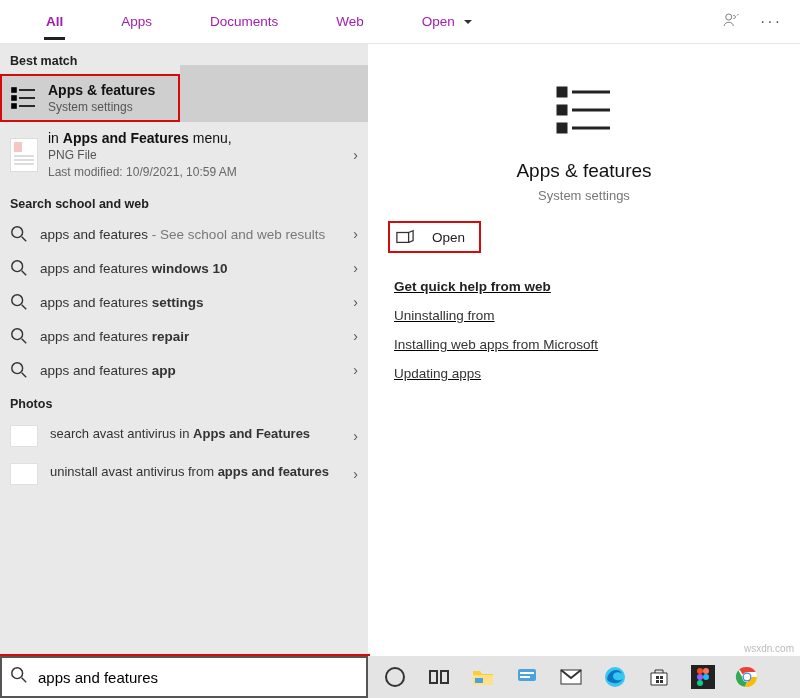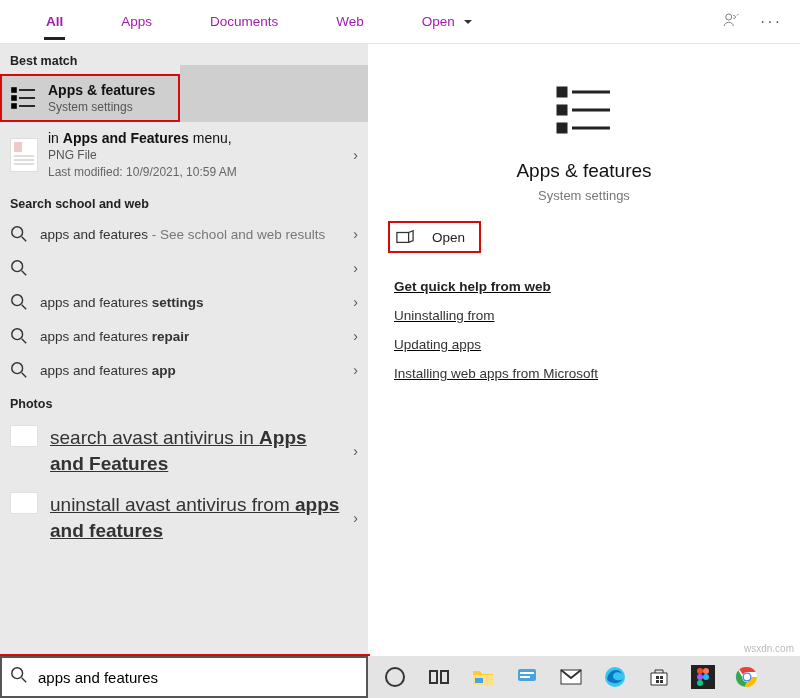--- a/index.html
+++ b/index.html
@@ -43,21 +43,21 @@
   .web-item .chev { margin-left:auto; color:#555; font-size:14px; }
   .mag { width:18px; height:18px; flex-shrink:0; }
   .mag svg { width:18px; height:18px; stroke:#333; fill:none; stroke-width:1.6; }
   .web-q { font-size:13.5px; color:#333; }
   .web-q .ctx { color:#777; }
   .web-q b { font-weight:600; }
 
   .photo-item { display:flex; align-items:flex-start; padding:8px 10px; gap:12px; }
   .photo-item .chev { margin-left:auto; color:#555; font-size:14px; align-self:center; }
   .photo-thumb { width:28px; height:22px; background:#fff; border:1px solid #e0e0e0; flex-shrink:0; }
-  .photo-txt { font-size:19px; color:#333; line-height:1.35;text-decoration:underline; }
+  .photo-txt { font-size:13px; color:#333; line-height:1.35; }
   .photo-txt b { font-weight:600; }
 
   .right { flex:1; background:#fff; padding:0 0 0 0; }
   .preview { text-align:center; padding:34px 0 12px; }
   .preview-icon svg { width:64px; height:64px; }
   .preview-title { font-size:19px; color:#111; margin-top:14px; }
   .preview-sub { font-size:13px; color:#777; margin-top:6px; }
 
   .open-row { display:flex; padding:8px 22px; }
   .open-btn { display:flex; align-items:center; gap:10px; padding:6px 14px 6px 6px; outline:2px solid #d40b0b; }
@@ -163,20 +163,21 @@
       <div class="web-q">
         <span>apps and features</span><span class="ctx"> - See school and web results</span>
       </div>
       <span class="chev">›</span>
     </div>
     <div class="web-item">
       <span class="mag"><svg viewBox="0 0 20 20">
             <circle cx="8" cy="8" r="6"></circle>
             <line x1="13" y1="13" x2="18" y2="18"></line>
           </svg></span>
+      <div class="web-q"><span>apps and features </span><b>windows 10</b></div>
       <span class="chev">›</span>
     </div>
     <div class="web-item">
       <span class="mag"><svg viewBox="0 0 20 20">
             <circle cx="8" cy="8" r="6"></circle>
             <line x1="13" y1="13" x2="18" y2="18"></line>
           </svg></span>
       <div class="web-q"><span>apps and features </span><b>settings</b></div>
       <span class="chev">›</span>
     </div>
@@ -234,22 +235,22 @@
           <rect x="1" y="3" width="13" height="11"></rect>
             <path d="M14 3 L19 1 L19 12 L14 14"></path>
         </svg>
         <span>Open</span>
       </div>
     </div>
 
     <div class="quick">
       <div class="quick-h">Get quick help from web</div>
       <a>Uninstalling from</a>
+      <a>Installing web apps from Microsoft</a>
       <a>Updating apps</a>
-      <a>Installing web apps from Microsoft</a>
     </div>
   </div>
 </div>
 
 <div class="searchbar red-box">
   <span><svg viewBox="0 0 20 20">
         <circle cx="8" cy="8" r="6"></circle>
         <line x1="13" y1="13" x2="18" y2="18"></line>
       </svg></span>
   <input type="text" value="apps and features" style="">

